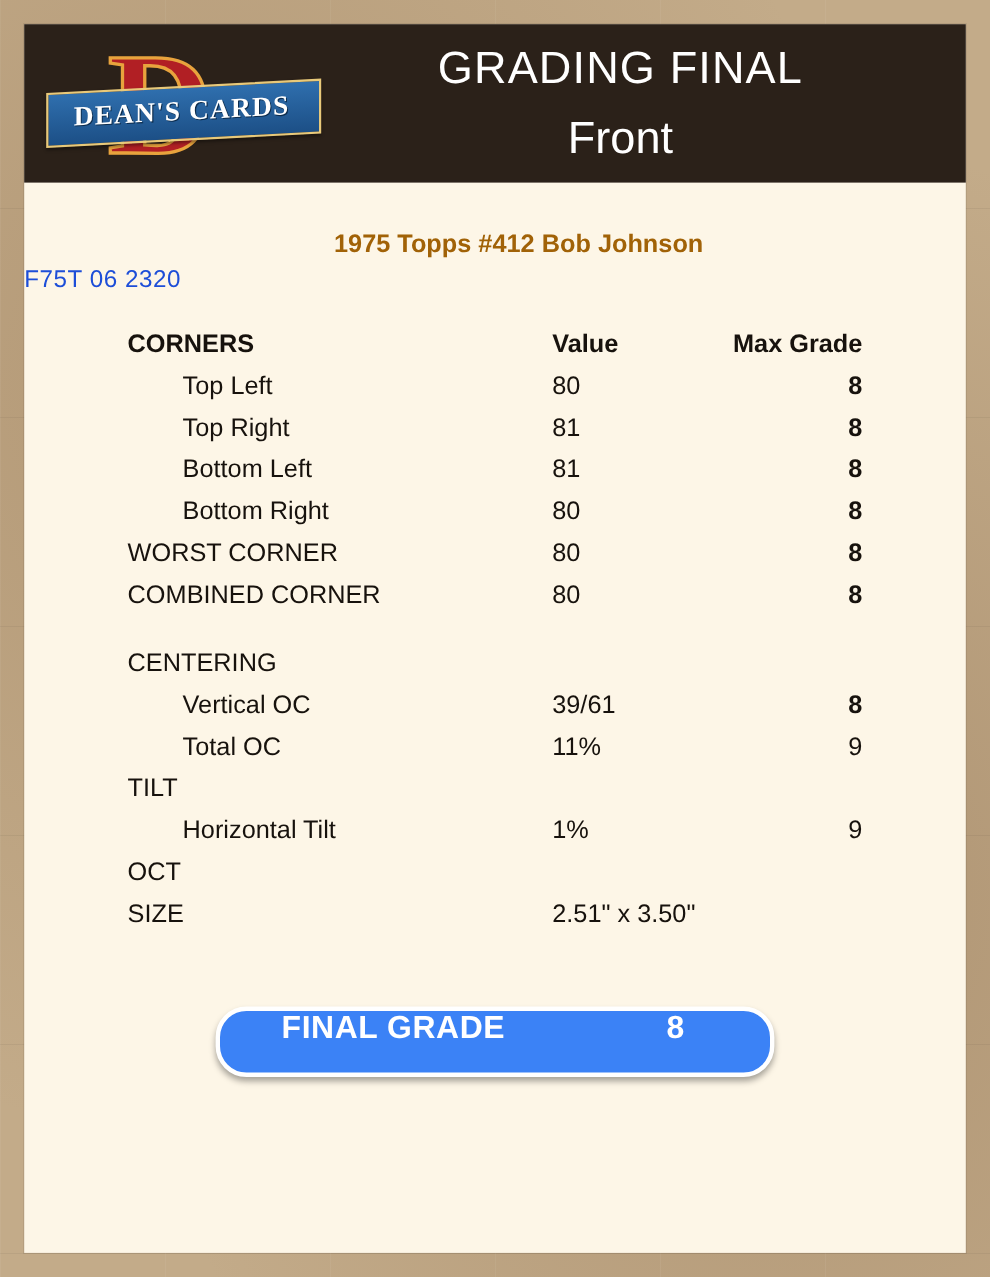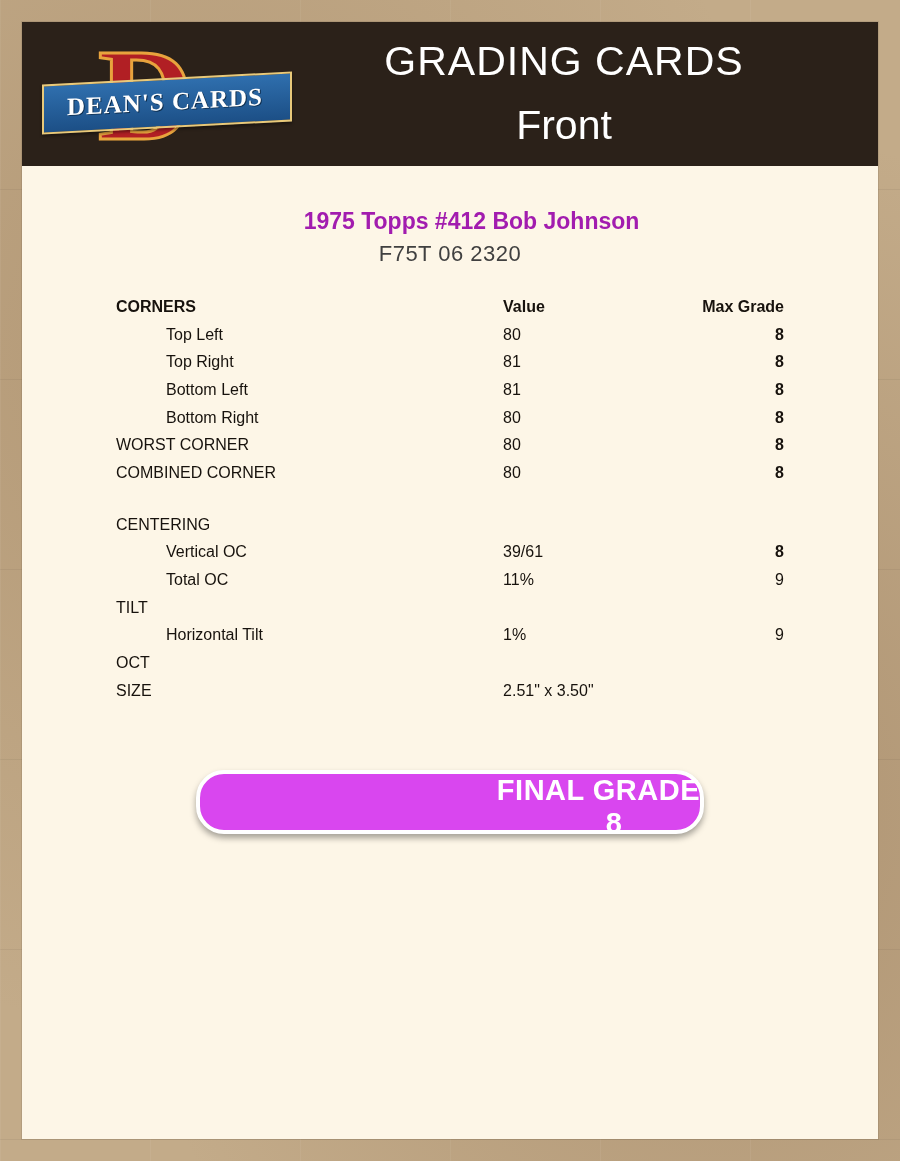--- a/index.html
+++ b/index.html
@@ -105,38 +105,38 @@
     margin-top: 20px;
     line-height: 1.1;
   }
   .body {
     padding: 26px 0 0 0;
   }
   .card-title {
     text-align: center;
     font-size: 23px;
     font-weight: bold;
-    color: #a21caf;
+    color: #a16207;
     margin: 16px 0 6px 0;
     padding-left: 43px;
   }
   .card-code {
-    text-align: center;
+    text-align: left;
     font-size: 22px;
-    color: #404040;
+    color: #1d4ed8;
     margin-bottom: 26px;
     letter-spacing: 0.5px;
   }
   table.stats {
     margin: 0 auto;
     border-collapse: collapse;
     width: 668px;
   }
   table.stats td {
-    font-size: 16px;
+    font-size: 23px;
     color: #17120d;
     padding: 2px 0;
     vertical-align: middle;
     line-height: 1.48;
   }
   td.label { width: 366px; }
   td.value { width: 160px; text-align: left; }
   td.grade { width: 142px; text-align: right; }
   .section-head { font-weight: normal; }
   .indent { padding-left: 50px !important; }
@@ -144,49 +144,48 @@
   .grade-red { color: #9e1b20; font-weight: bold; }
   .spacer td { height: 20px; padding: 0; }
   .final-wrap {
     margin-top: 42px;
     display: flex;
     justify-content: center;
   }
   .final-grade {
     width: 500px;
     height: 56px;
-    background: #d946ef;
+    background: #3b82f6;
     border-radius: 28px;
     border: 4px solid #ffffff;
     box-shadow: 0 4px 6px rgba(0,0,0,0.35);
     display: flex;
-    align-items: flex-end;
+    align-items: flex-start;
     color: #ffffff;
     font-size: 29px;
     font-weight: bold;
-    flex-direction: column;
   }
   .final-label { margin-left: 56px; letter-spacing: 0.5px; }
   .final-value { margin-left: auto; margin-right: 78px; font-size: 29px; }
 </style>
 </head>
 <body>
 
 <div class="bg-texture"></div>
 
 <div class="sheet">
 
   <div class="header">
     <div class="logo">
       <div class="bigD">D</div>
       <div class="ribbon"></div>
       <div class="ribbon-text">DEAN'S CARDS</div>
     </div>
     <div class="header-titles">
-      <div class="header-title">GRADING CARDS</div>
+      <div class="header-title">GRADING FINAL</div>
       <div class="header-subtitle">Front</div>
     </div>
   </div>
 
   <div class="body">
     <div class="card-title">1975 Topps #412 Bob Johnson</div>
     <div class="card-code">F75T 06 2320</div>
 
     <table class="stats">
       <tbody>

